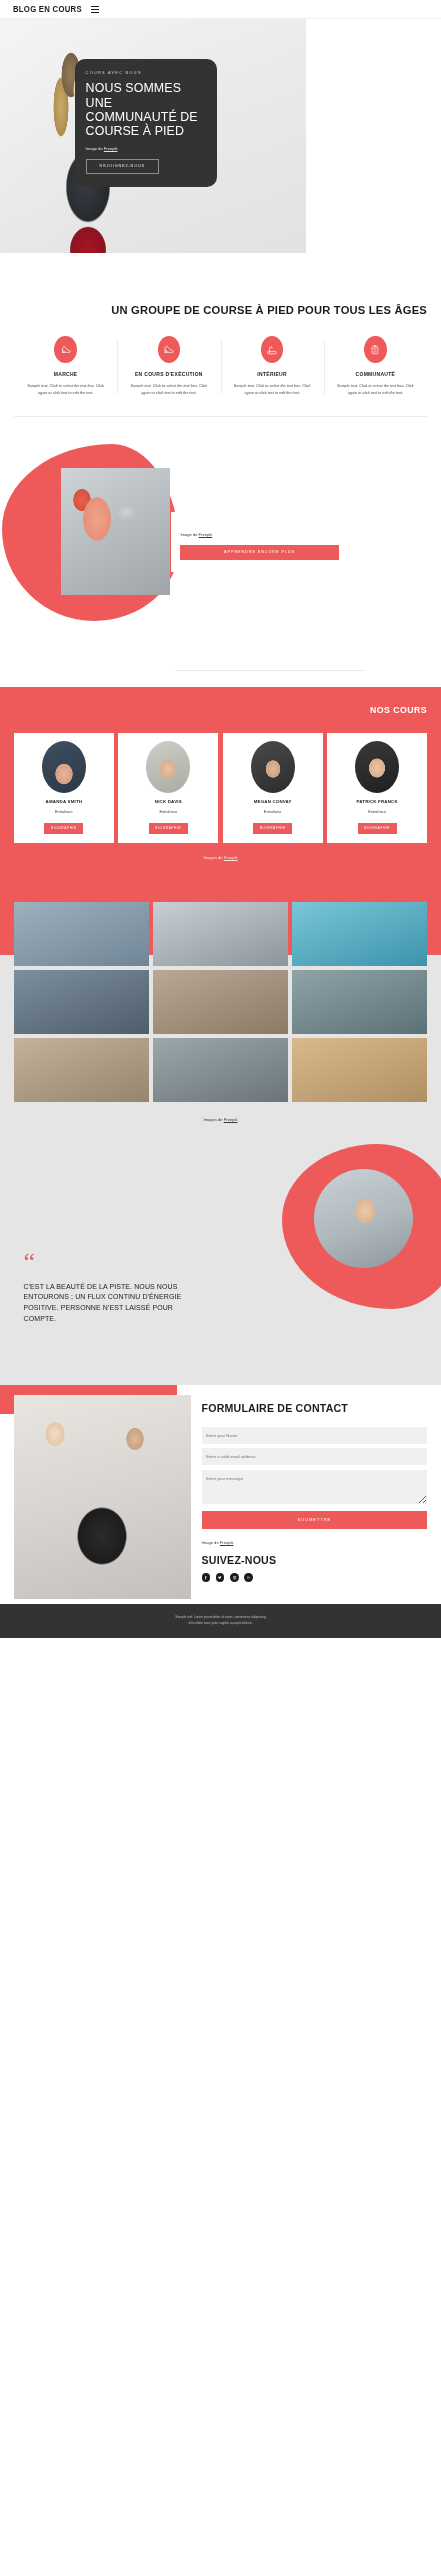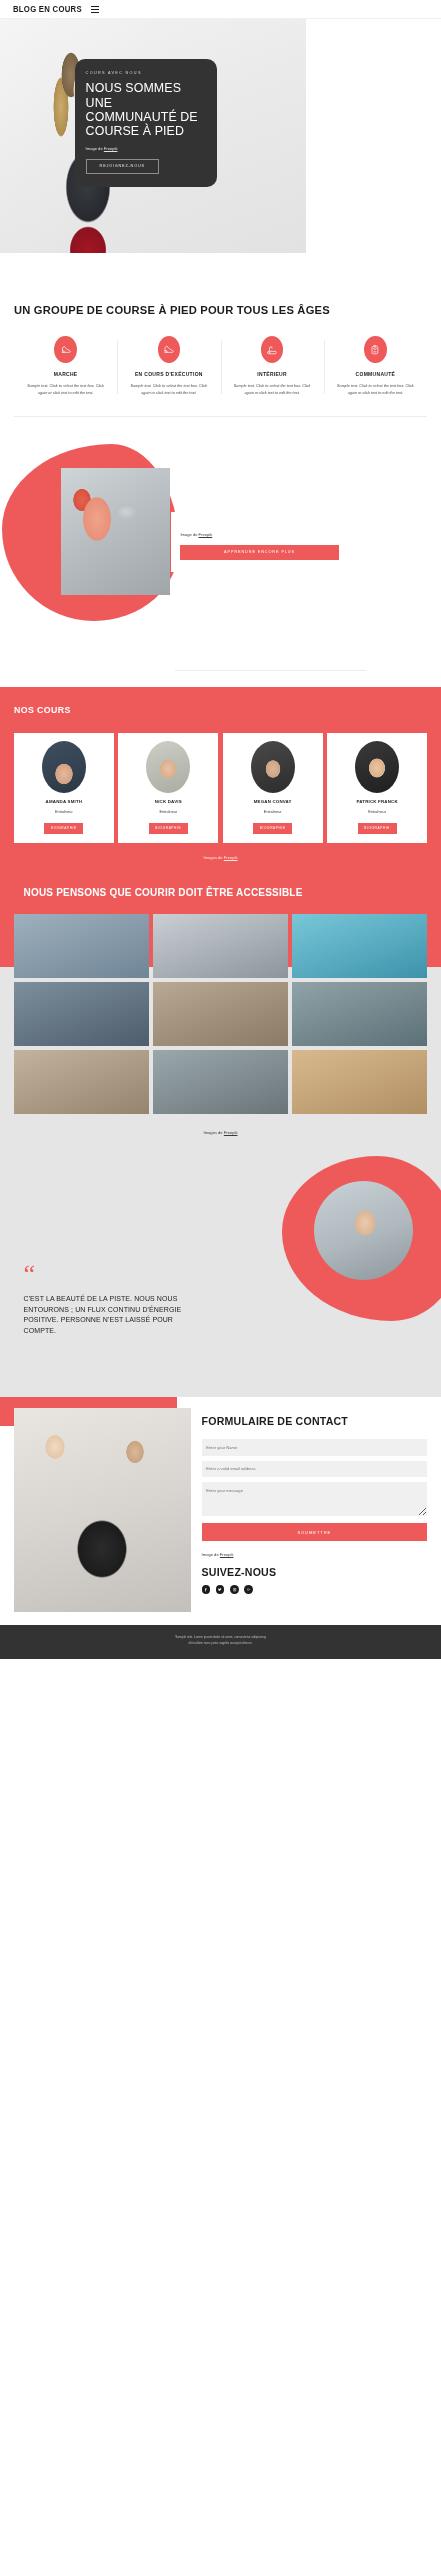--- a/index.html
+++ b/index.html
@@ -56,21 +56,21 @@
   .credit a{color:#e2e2e2;text-decoration:underline;}
   .hero-btn{
     display:inline-block;margin-top:7.7px;border:0.6px solid #8d8d8d;background:transparent;
     color:#e7e7e7;font-size:3.8px;letter-spacing:0.8px;padding:4.7px 13px;cursor:pointer;
   }
 
   
   .features{padding:20px 14px 17.7px;background:#fff;}
   .section-title{
     font-family:"Liberation Sans Narrow","Liberation Sans",sans-serif;
-    font-size:11.2px;line-height:1.18;text-align:left;letter-spacing:0.2px;color:#1c1c1c;
+    font-size:11.2px;line-height:1.18;text-align:right;letter-spacing:0.2px;color:#1c1c1c;
   }
   .feat-grid{display:flex;gap:0;margin-top:19px;}
   .feat{flex:1;padding:0 8.2px;text-align:center;position:relative;}
   .feat + .feat:before{content:"";position:absolute;left:0;top:3.5px;bottom:3.5px;width:0.6px;background:#ececec;}
   .feat-ico{
     width:22.4px;height:27px;margin:0 auto 7.7px;border-radius:50%;
     background:#ee5a5a;display:flex;align-items:center;justify-content:center;
   }
   .feat-ico svg{width:11.8px;height:11.8px;}
   .feat-name{
@@ -169,21 +169,21 @@
       linear-gradient(160deg,#c9d2d6 0%,#aeb8bd 55%,#8d979c 100%);
   }
   .q-mark{position:absolute;left:23.5px;top:115px;font-size:26px;line-height:.7;color:#ee5a5a;font-family:"Liberation Serif",serif;}
   .q-text{
     position:absolute;left:23.5px;top:144px;width:177px;
     font-family:"Liberation Sans Narrow","Liberation Sans",sans-serif;
     font-size:7px;line-height:1.52;letter-spacing:0.1px;color:#1c1c1c;
   }
 
   
-  .contact{position:relative;background:#fff;padding:0 0 13px;}
+  .contact{position:relative;background:#fff;padding:0 0 5px;}
   .c-redblock{position:absolute;left:0;top:0;width:177px;height:29px;background:#ee5a5a;}
   .c-inner{position:relative;display:flex;gap:0;padding:17.7px 14px 0;}
   .c-photo{
     width:177px;height:204px;margin-top:-7px;
     background:
       radial-gradient(ellipse 15.3px 19px at 41px 39px,#f1dcc4 0%,#e3c8a9 60%,rgba(227,200,169,0) 64%),
       radial-gradient(ellipse 14px 17.7px at 121px 44px,#dcb99a 0%,#c9a381 60%,rgba(201,163,129,0) 64%),
       radial-gradient(ellipse 38px 44px at 88px 141px,#2b2b2b 0%,#1c1c1c 62%,rgba(28,28,28,0) 66%),
       linear-gradient(165deg,#e9e6e2 0%,#d8d4cf 50%,#c3bfba 100%);
   }
@@ -329,21 +329,20 @@
       <div class="coach-role">Entraîneur</div>
       <button class="coach-btn">BIOGRAPHIE</button>
     </div>
   </div>
   <div class="credit">
     <span>Images de </span><a href="#">Freepik</a>
   </div>
 </section>
 
 <section class="gallery-wrap">
-  <h2 class="section-title">NOUS PENSONS QUE COURIR DOIT ÊTRE ACCESSIBLE</h2>
   <div class="gallery">
     <div class="gcell g1"></div>
     <div class="gcell g2"></div>
     <div class="gcell g3"></div>
     <div class="gcell g4"></div>
     <div class="gcell g5"></div>
     <div class="gcell g6"></div>
     <div class="gcell g7"></div>
     <div class="gcell g8"></div>
     <div class="gcell g9"></div>

